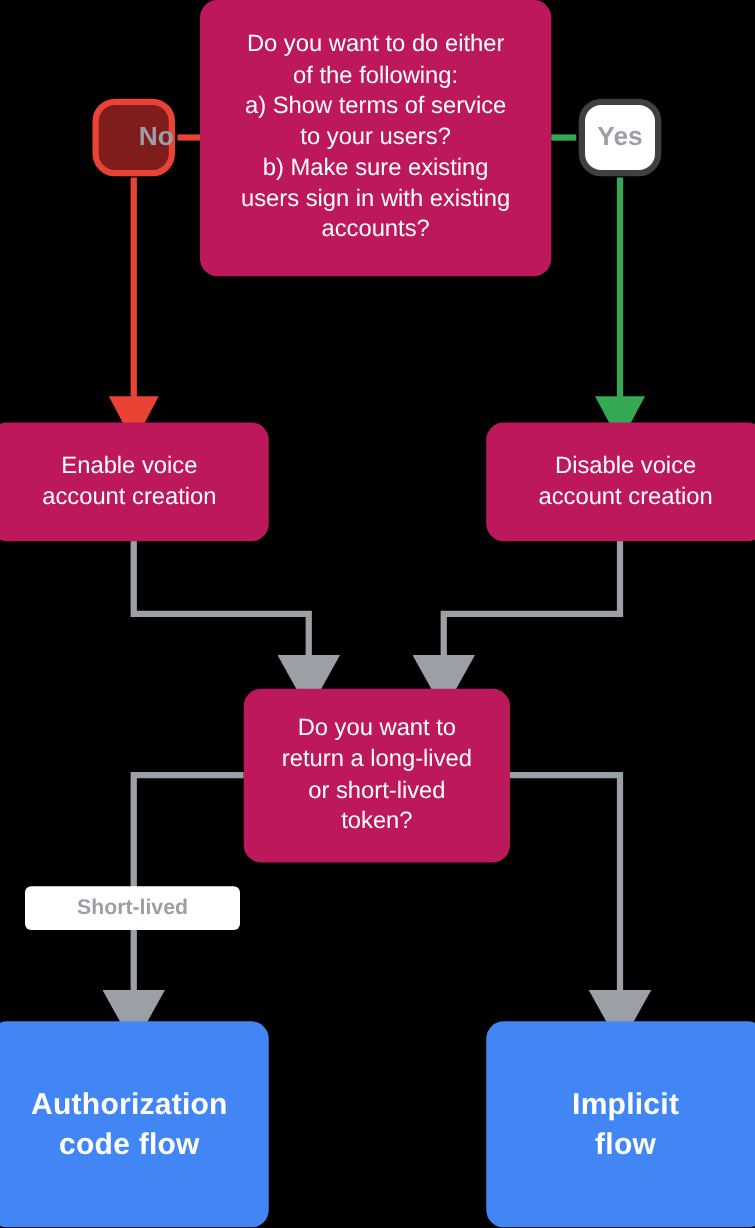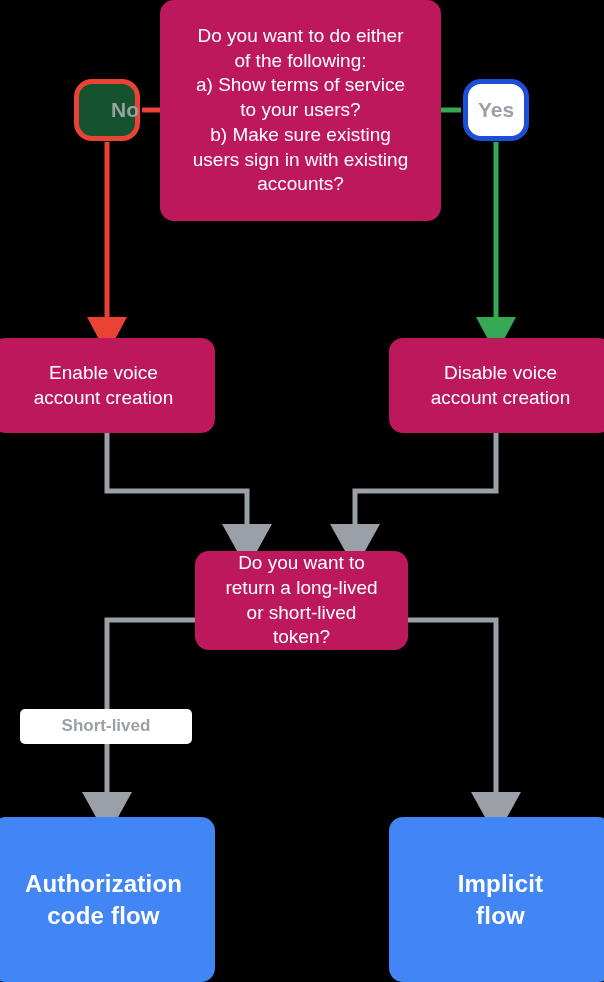--- a/index.html
+++ b/index.html
@@ -44,31 +44,31 @@
   }
   
   .chip {
     background: #ffffff;
     border-radius: 5px;
     font-size: 17px;
     font-weight: 700;
     color: #9aa0a6;
   }
   .chip-no {
-    background: #14532d;
+    background: #7f1d1d;
     border: 5px solid #ea4335;
     border-radius: 18px;
     font-size: 21px;
     font-weight: 700;
     color: #9aa0a6;
     padding-left: 36px;
   }
   .chip-yes {
     background: #ffffff;
-    border: 5px solid #1d4ed8;
+    border: 5px solid #404040;
     border-radius: 18px;
     font-size: 21px;
     font-weight: 700;
     color: #9aa0a6;
   }
   svg.edges {
     position: absolute;
     left: 0;
     top: 0;
     width: 604px;
@@ -122,21 +122,21 @@
   <div class="node chip-no" style="left:74px; top:79px; width:66px; height:62px;">No</div>
 
   <div class="node chip-yes" style="left:463px; top:79px; width:66px; height:62px;">Yes</div>
 
   <div class="node grey" style="left:-8px; top:338px; width:223px; height:95px; padding:4px 12px;">Enable voice
 account creation</div>
 
   <div class="node grey" style="left:389px; top:338px; width:223px; height:95px; padding:4px 12px;">Disable voice
 account creation</div>
 
-  <div class="node grey" style="left:195px; top:551px; width:213px; height:99px; padding:4px 12px;">Do you want to
+  <div class="node grey" style="left:195px; top:551px; width:213px; height:139px; padding:4px 12px;">Do you want to
 return a long-lived
 or short-lived
 token?</div>
 
   <div class="node chip" style="left:20px; top:709px; width:172px; height:35px;">Short-lived</div>
 
 
   <div class="node blue" style="left:-8px; top:817px; width:223px; height:165px; padding:4px 10px;">Authorization
 code flow</div>
 

